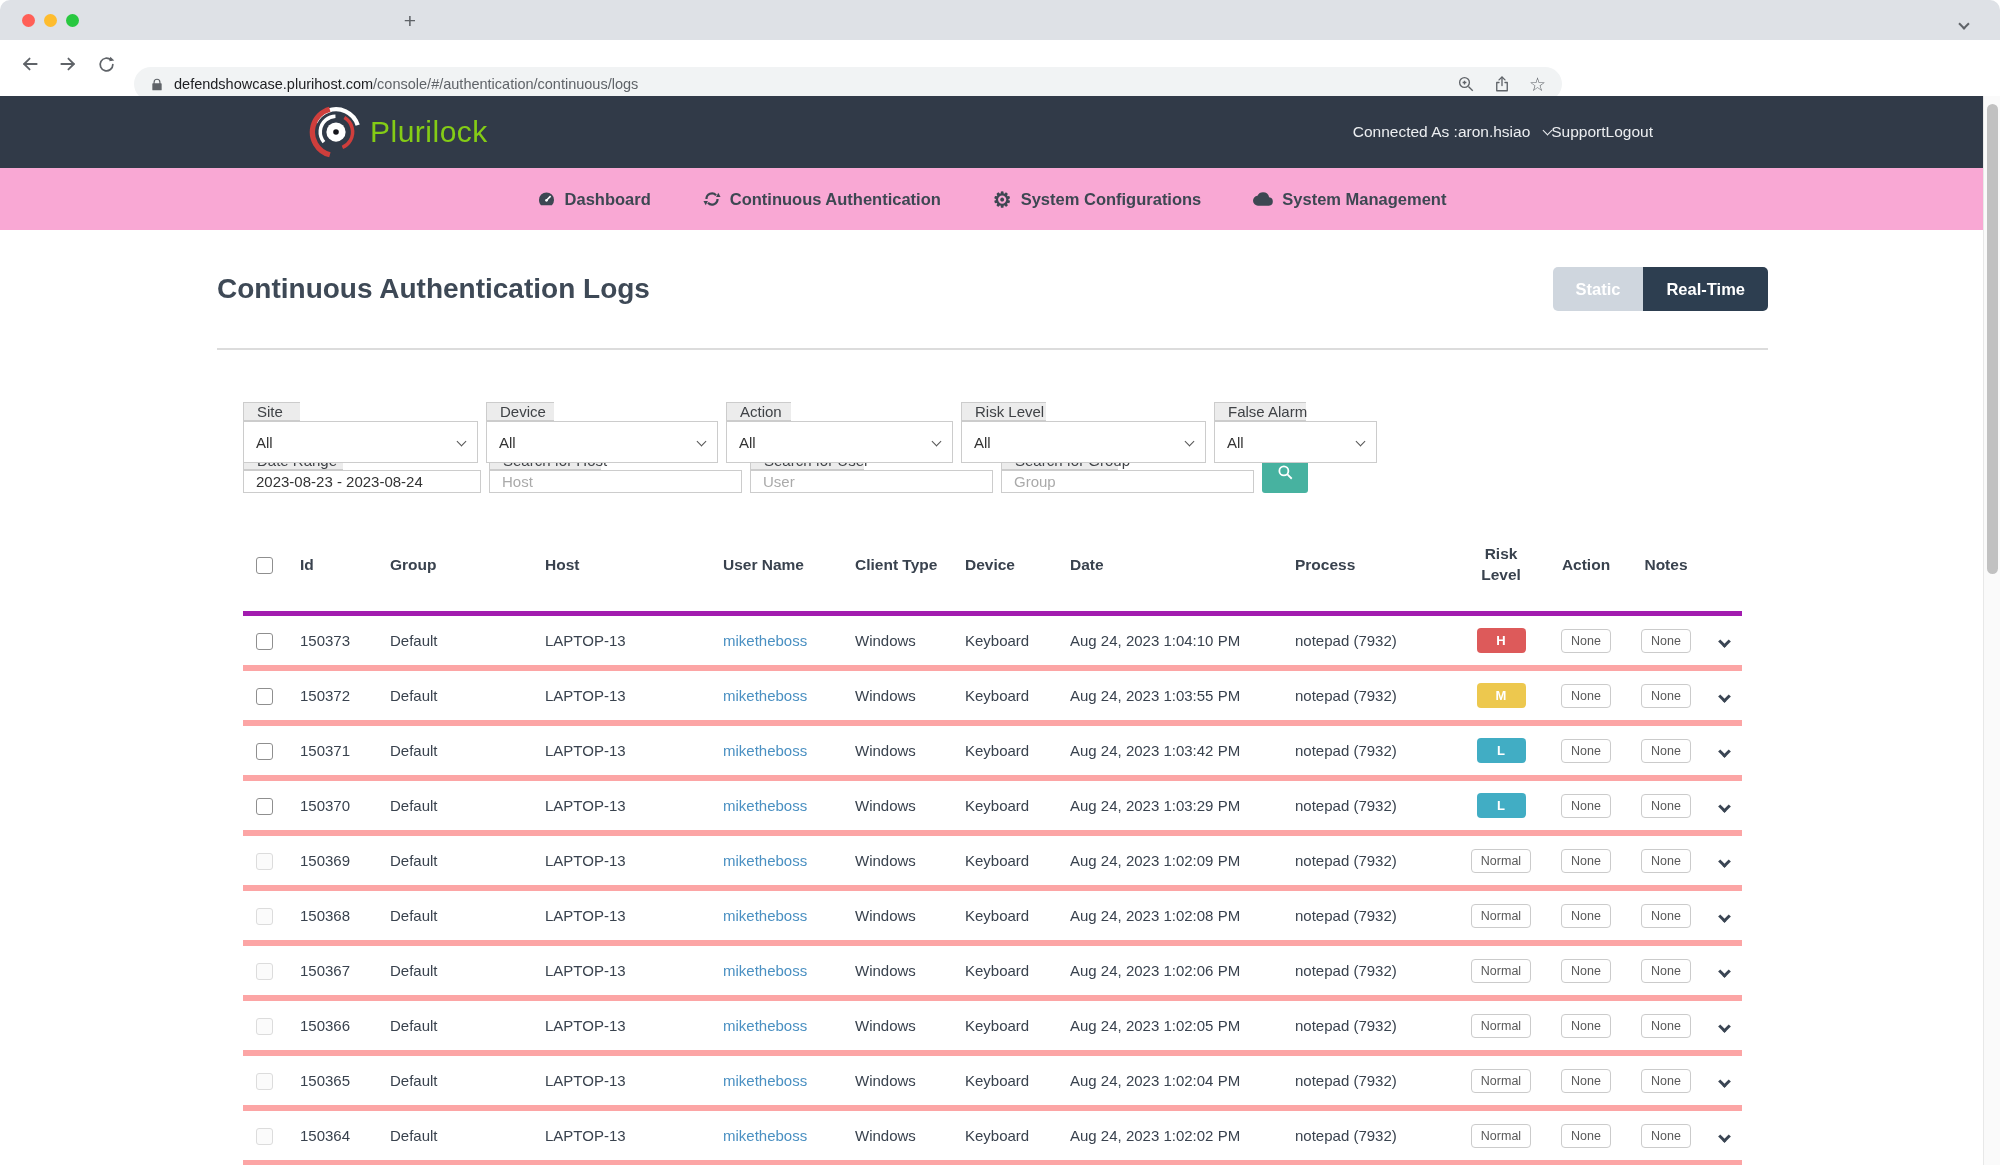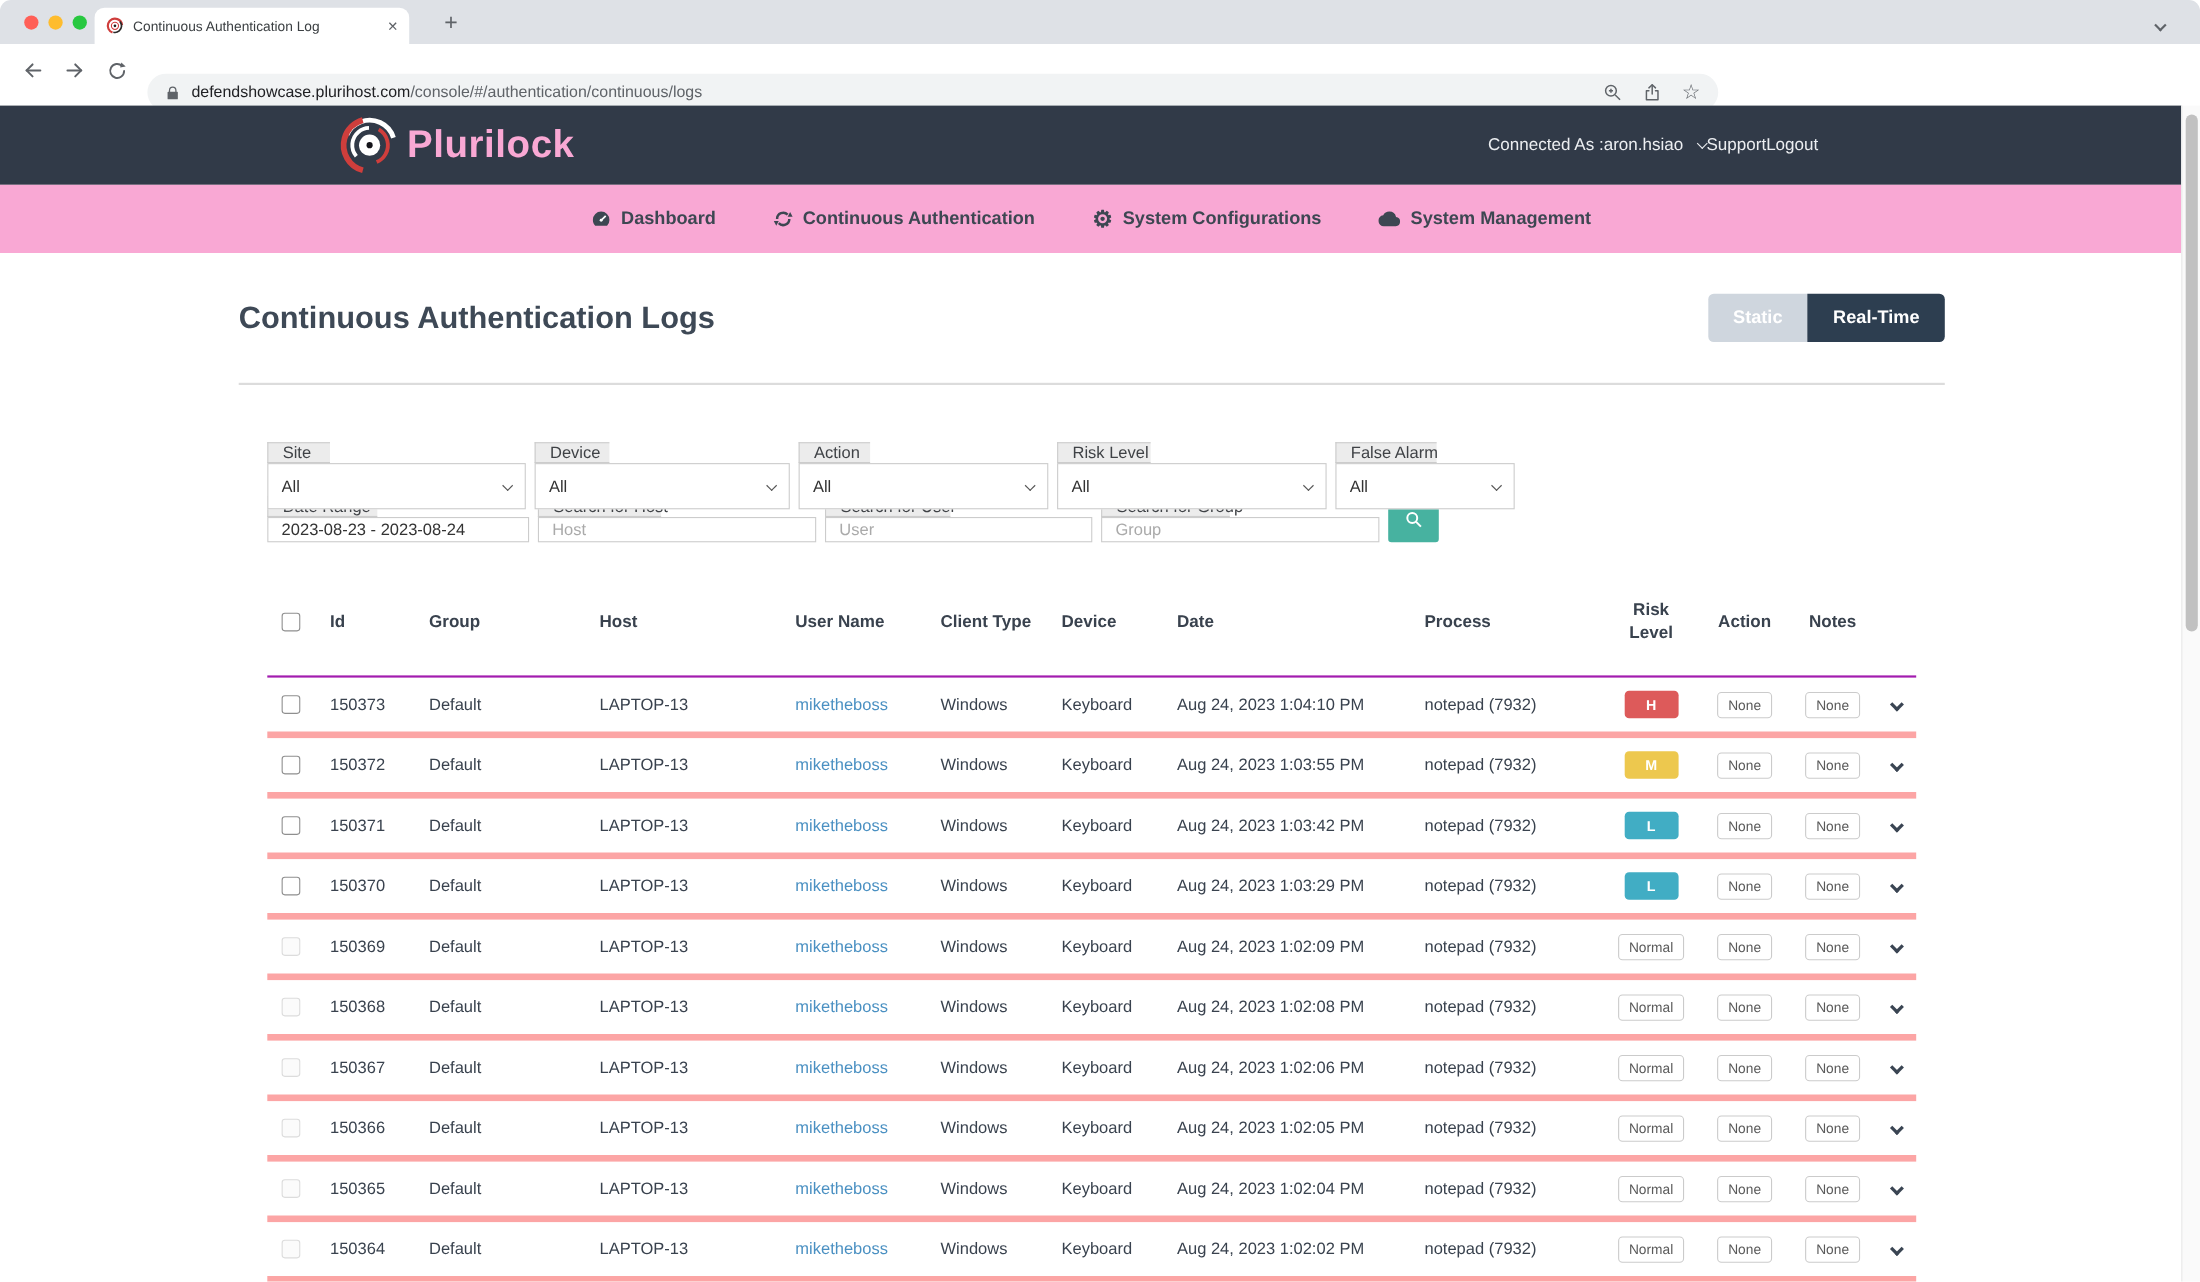--- a/index.html
+++ b/index.html
@@ -32,21 +32,21 @@
 
   
   .page { position:relative; height:1077px; background:#fff; }
   .v-scrollbar { position:absolute; right:0; top:0; width:17px; height:100%;
     background:#fafafa; border-left:1px solid #e8e8e8; z-index:5; }
   .v-thumb { position:absolute; left:3px; top:8px; width:11px; height:470px; background:#c1c1c1; border-radius:6px; }
 
   .site-header { margin-top:8px; height:72px; background:#313a48; display:flex; align-items:center;
     padding-left:308px; padding-right:330px; width:1983px; }
   .brand { display:flex; align-items:center; }
-  .brand-text { color:#f9a8d4; font-size:35px; font-weight:bold; margin-left:6px; letter-spacing:.5px; }
+  .brand-text { color:#84cc16; font-size:30px; font-weight:normal; margin-left:6px; letter-spacing:.5px; }
   .header-right { margin-left:auto; display:flex; align-items:center; }
   .header-right .lbl { color:#eceef1; font-size:15.5px; }
   .connected { display:flex; align-items:center; gap:14px; }
   .user-chev { width:7px; height:7px; border-color:#eceef1; border-width:1.5px; margin-top:-4px; }
 
   .main-nav { height:62px; width:1983px; display:flex; align-items:center; justify-content:center; gap:52px;
     background:#f9a8d4; }
   .nav-item { display:flex; align-items:center; gap:9px; color:#3d4752; font-size:16.5px; font-weight:bold; }
   .nav-item .gear-glyph { font-size:21px; line-height:1; }
 
@@ -81,21 +81,21 @@
   .w-site-l{width:57px;} .w-site{width:235px;} .w-dev-l{width:68px;} .w-dev{width:232px;}
   .w-act-l{width:65px;} .w-act{width:227px;} .w-risk-l{width:85px;} .w-risk{width:245px;}
   .w-fa-l{width:92px;} .w-fa{width:163px;}
   
   .w-dr-l{width:100px;} .w-dr{width:238px;} .w-sh-l{width:112px;} .w-sh{width:253px;}
   .w-su-l{width:114px;} .w-su{width:243px;} .w-sg-l{width:117px;} .w-sg{width:253px;}
 
   
   .logtable { margin-top:25px; padding:0 26px; }
   .thead, .trow { display:flex; align-items:center; }
-  .thead { height:98px; border-bottom:2px solid #a21caf; font-weight:bold; font-size:15.5px; color:#39424e; }
+  .thead { height:98px; border-bottom:5px solid #a21caf; font-weight:bold; font-size:15.5px; color:#39424e; }
   .trow { height:55px; border-bottom:6px solid #fca5a5; font-size:15px; color:#39424e; }
   .c { flex:none; padding-left:9px; }
   .c-check{width:48px; padding-left:13px;} .c-id{width:90px;} .c-group{width:155px;} .c-host{width:178px;}
   .c-user{width:132px;} .c-client{width:110px;} .c-device{width:105px;} .c-date{width:225px;}
   .c-process{width:170px;} .c-risk{width:90px; text-align:center; padding-left:0;}
   .c-action{width:80px; text-align:center; padding-left:0;} .c-notes{width:80px; text-align:center; padding-left:0;}
   .c-chev{width:36px; text-align:center; padding-left:0;}
   .hc-risk-inner { display:inline-block; max-width:46px; line-height:1.35; }
   .cbx { display:inline-block; width:17px; height:17px; border:1.5px solid #8f8f8f; border-radius:3px;
     background:#fff; vertical-align:middle; }
@@ -109,30 +109,20 @@
 </style>
 </head>
 <body>
 
 <div class="tabstrip">
   <div class="traffic">
     <i class="t-red"></i>
     <i class="t-yellow"></i>
     <i class="t-green"></i>
   </div>
-  <div class="tab">
-    <svg width="17" height="17" viewBox="0 0 34 34">
-      <circle cx="17" cy="17" r="13" fill="none" stroke="#cf3e3c" stroke-width="4" stroke-dasharray="55 100" transform="rotate(110 17 17)"></circle>
-      <circle cx="17" cy="17" r="12" fill="none" stroke="#2b2b2b" stroke-width="3" stroke-dasharray="30 100" transform="rotate(-40 17 17)"></circle>
-      <circle cx="17" cy="17" r="6.5" fill="#fff" stroke="#cf3e3c" stroke-width="2"></circle>
-      <circle cx="17" cy="17" r="2.4" fill="#1c1c1c"></circle>
-    </svg>
-    <span class="tab-title">Continuous Authentication Log</span>
-    <span class="tab-close">✕</span>
-  </div>
   <div class="newtab">+</div>
   <div class="strip-chev"><i class="chev"></i></div>
 </div>
 
 <div class="toolbar">
   <div class="nav-btn">
     <svg width="20" height="20" viewBox="0 0 24 24" fill="none" stroke="#5f6368" stroke-width="2.2" stroke-linecap="round" stroke-linejoin="round">
         <path d="M20 12H5"></path>
         <path d="M11.5 5.5L5 12l6.5 6.5"></path>
       </svg>

